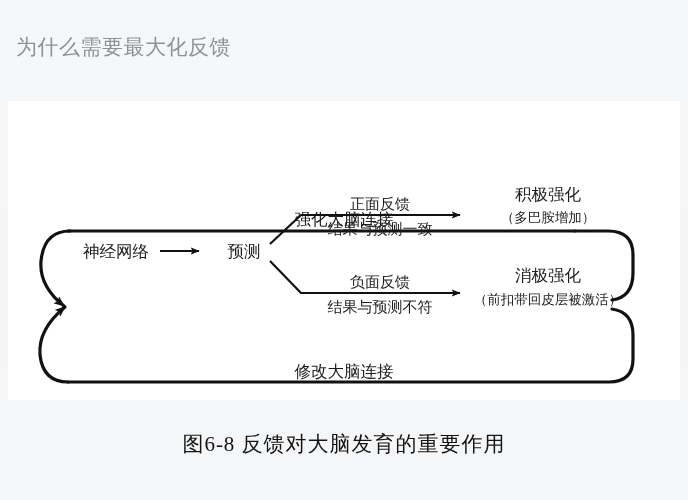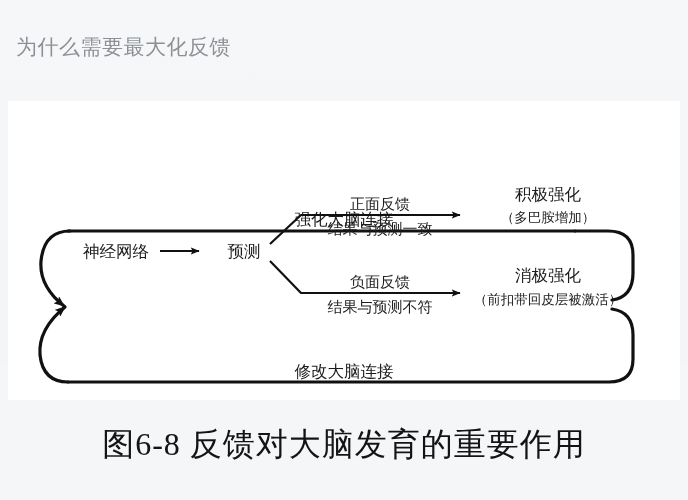--- a/index.html
+++ b/index.html
@@ -61,21 +61,21 @@
   .dg-paren {
     font-size: 13.5px;
   }
   #figure-caption {
     position: absolute;
     left: 0;
     top: 424px;
     width: 688px;
     text-align: center;
     font-family: "Liberation Serif", "DejaVu Serif", serif;
-    font-size: 32px;
+    font-size: 21px;
     line-height: 40px;
     color: #141414;
     letter-spacing: 1px;
     white-space: nowrap;
   }
 </style>
 </head>
 <body>
 
 <div id="page">

